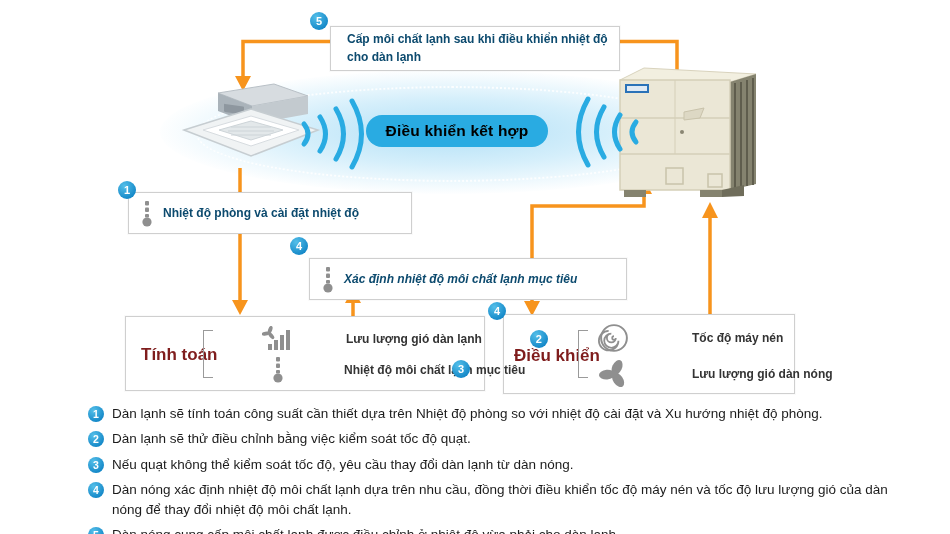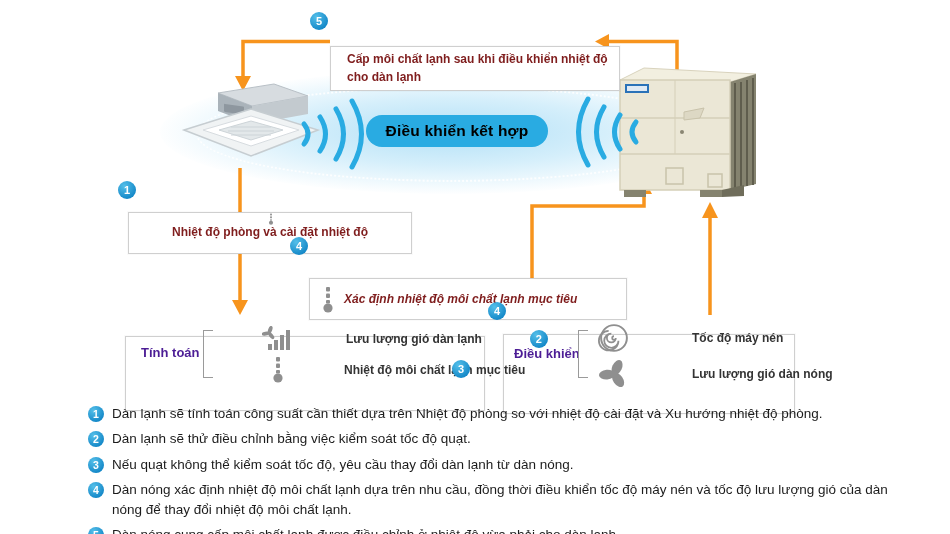--- a/index.html
+++ b/index.html
@@ -13,27 +13,27 @@
   .arrows{position:absolute;left:0;top:0;z-index:1;}
   .unit{position:absolute;z-index:2;}
   .waves{position:absolute;z-index:2;}
   
   .hub{position:absolute;z-index:3;left:366px;top:115px;width:182px;height:32px;border-radius:16px;
        background:#29ABE2;display:flex;align-items:center;justify-content:center;
        color:#000000;font-size:15.5px;font-weight:700;letter-spacing:.2px;}
   
   .cbox{position:absolute;z-index:2;background:#fff;border:1px solid #cfcfcf;
         box-shadow:0 0 0 1px rgba(0,0,0,0.02);display:flex;align-items:center;
-        font-size:12px;font-weight:600;color:#7f1d1d;margin-top:20px;}
+        font-size:12px;font-weight:600;color:#0c4a6e;}
   .badge{position:absolute;z-index:4;width:18px;height:18px;border-radius:50%;
          background:radial-gradient(circle at 35% 28%, #54bfe9, #1488c8 75%);
          color:#fff;font-size:11px;font-weight:700;display:flex;align-items:center;justify-content:center;}
   .badge.inline{position:static;flex:0 0 18px;margin-left:8px;}
   .therm{flex:0 0 12px;margin:0 10px 0 12px;}
-  .boxlabel{font-size:13px;font-weight:700;color:#4c1d95;}
+  .boxlabel{font-size:17px;font-weight:700;color:#7f1d1d;}
   .bracket{position:absolute;width:9px;border:1.5px solid #9a9a9a;border-right:none;}
   .rowtext{font-size:12px;font-weight:600;color:#333;white-space:nowrap;}
   .grprow{position:absolute;display:flex;align-items:center;gap:40px;}
   
   .notes{position:absolute;left:88px;top:404px;width:860px;z-index:2;}
   .note{display:flex;align-items:flex-start;margin-bottom:5px;}
   .note .nbadge{flex:0 0 16px;height:16px;border-radius:50%;margin:2px 8px 0 0;
         background:radial-gradient(circle at 35% 28%, #54bfe9, #1488c8 75%);
         color:#fff;font-size:10.5px;font-weight:700;display:flex;align-items:center;justify-content:center;}
   .note .ntext{font-size:13.5px;line-height:1.5;color:#1c1c1c;max-width:808px;}
@@ -135,21 +135,21 @@
   <div class="badge" style="left:310px;top:12px;">
     <span>5</span>
   </div>
   <div class="cbox" style="left:330px;top:26px;width:262px;height:43px;padding:0 10px 0 16px;line-height:1.45;">
     <span>Cấp môi chất lạnh sau khi điều khiển nhiệt độ cho dàn lạnh</span>
   </div>
 
   <div class="badge" style="left:118px;top:181px;">
     <span>1</span>
   </div>
-  <div class="cbox" style="left:128px;top:192px;width:282px;height:40px;flex-direction:column;">
+  <div class="cbox" style="left:128px;top:192px;width:282px;height:40px;">
     <svg class="therm" width="12" height="27" viewBox="0 0 12 27">
       <g fill="#8f8f8f">
           <rect x="4" y="1" width="4" height="4.5" rx="1"></rect>
           <rect x="4" y="7.5" width="4" height="4.5" rx="1"></rect>
       <rect x="4" y="14" width="4" height="3.5" rx="1"></rect>
           <circle cx="6" cy="22" r="4.6"></circle>
         </g>
     </svg>
     <span>Nhiệt độ phòng và cài đặt nhiệt độ</span>
   </div>

